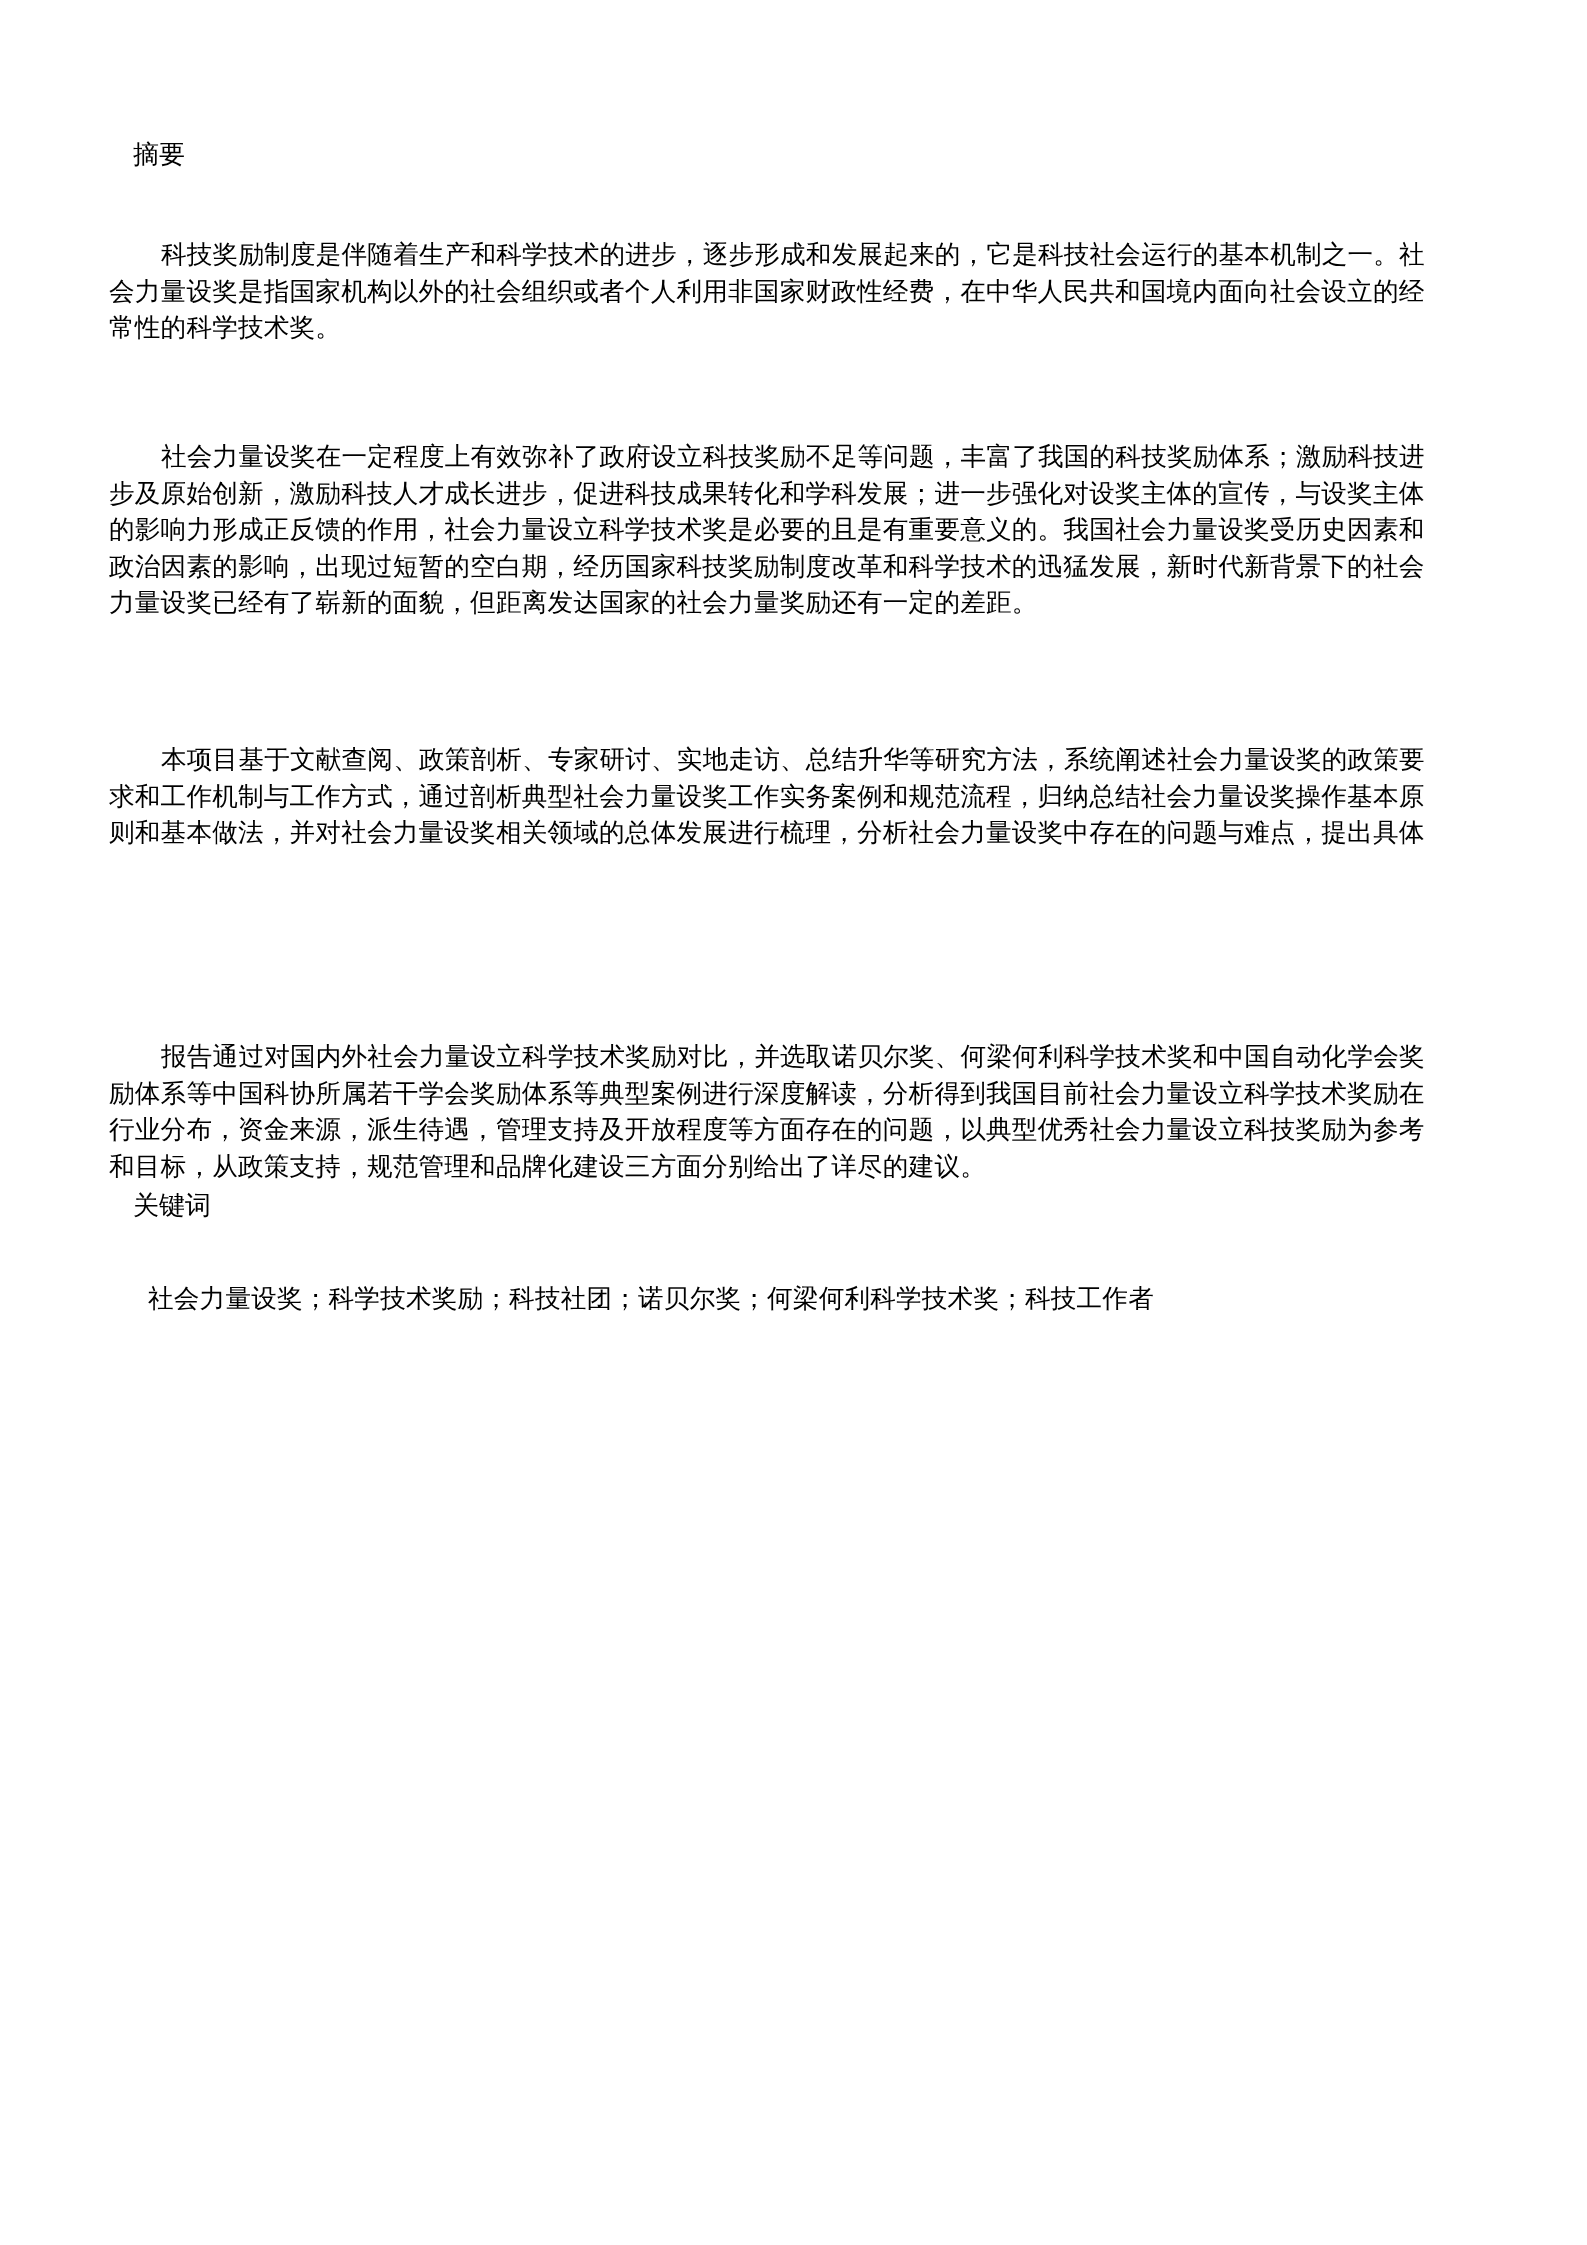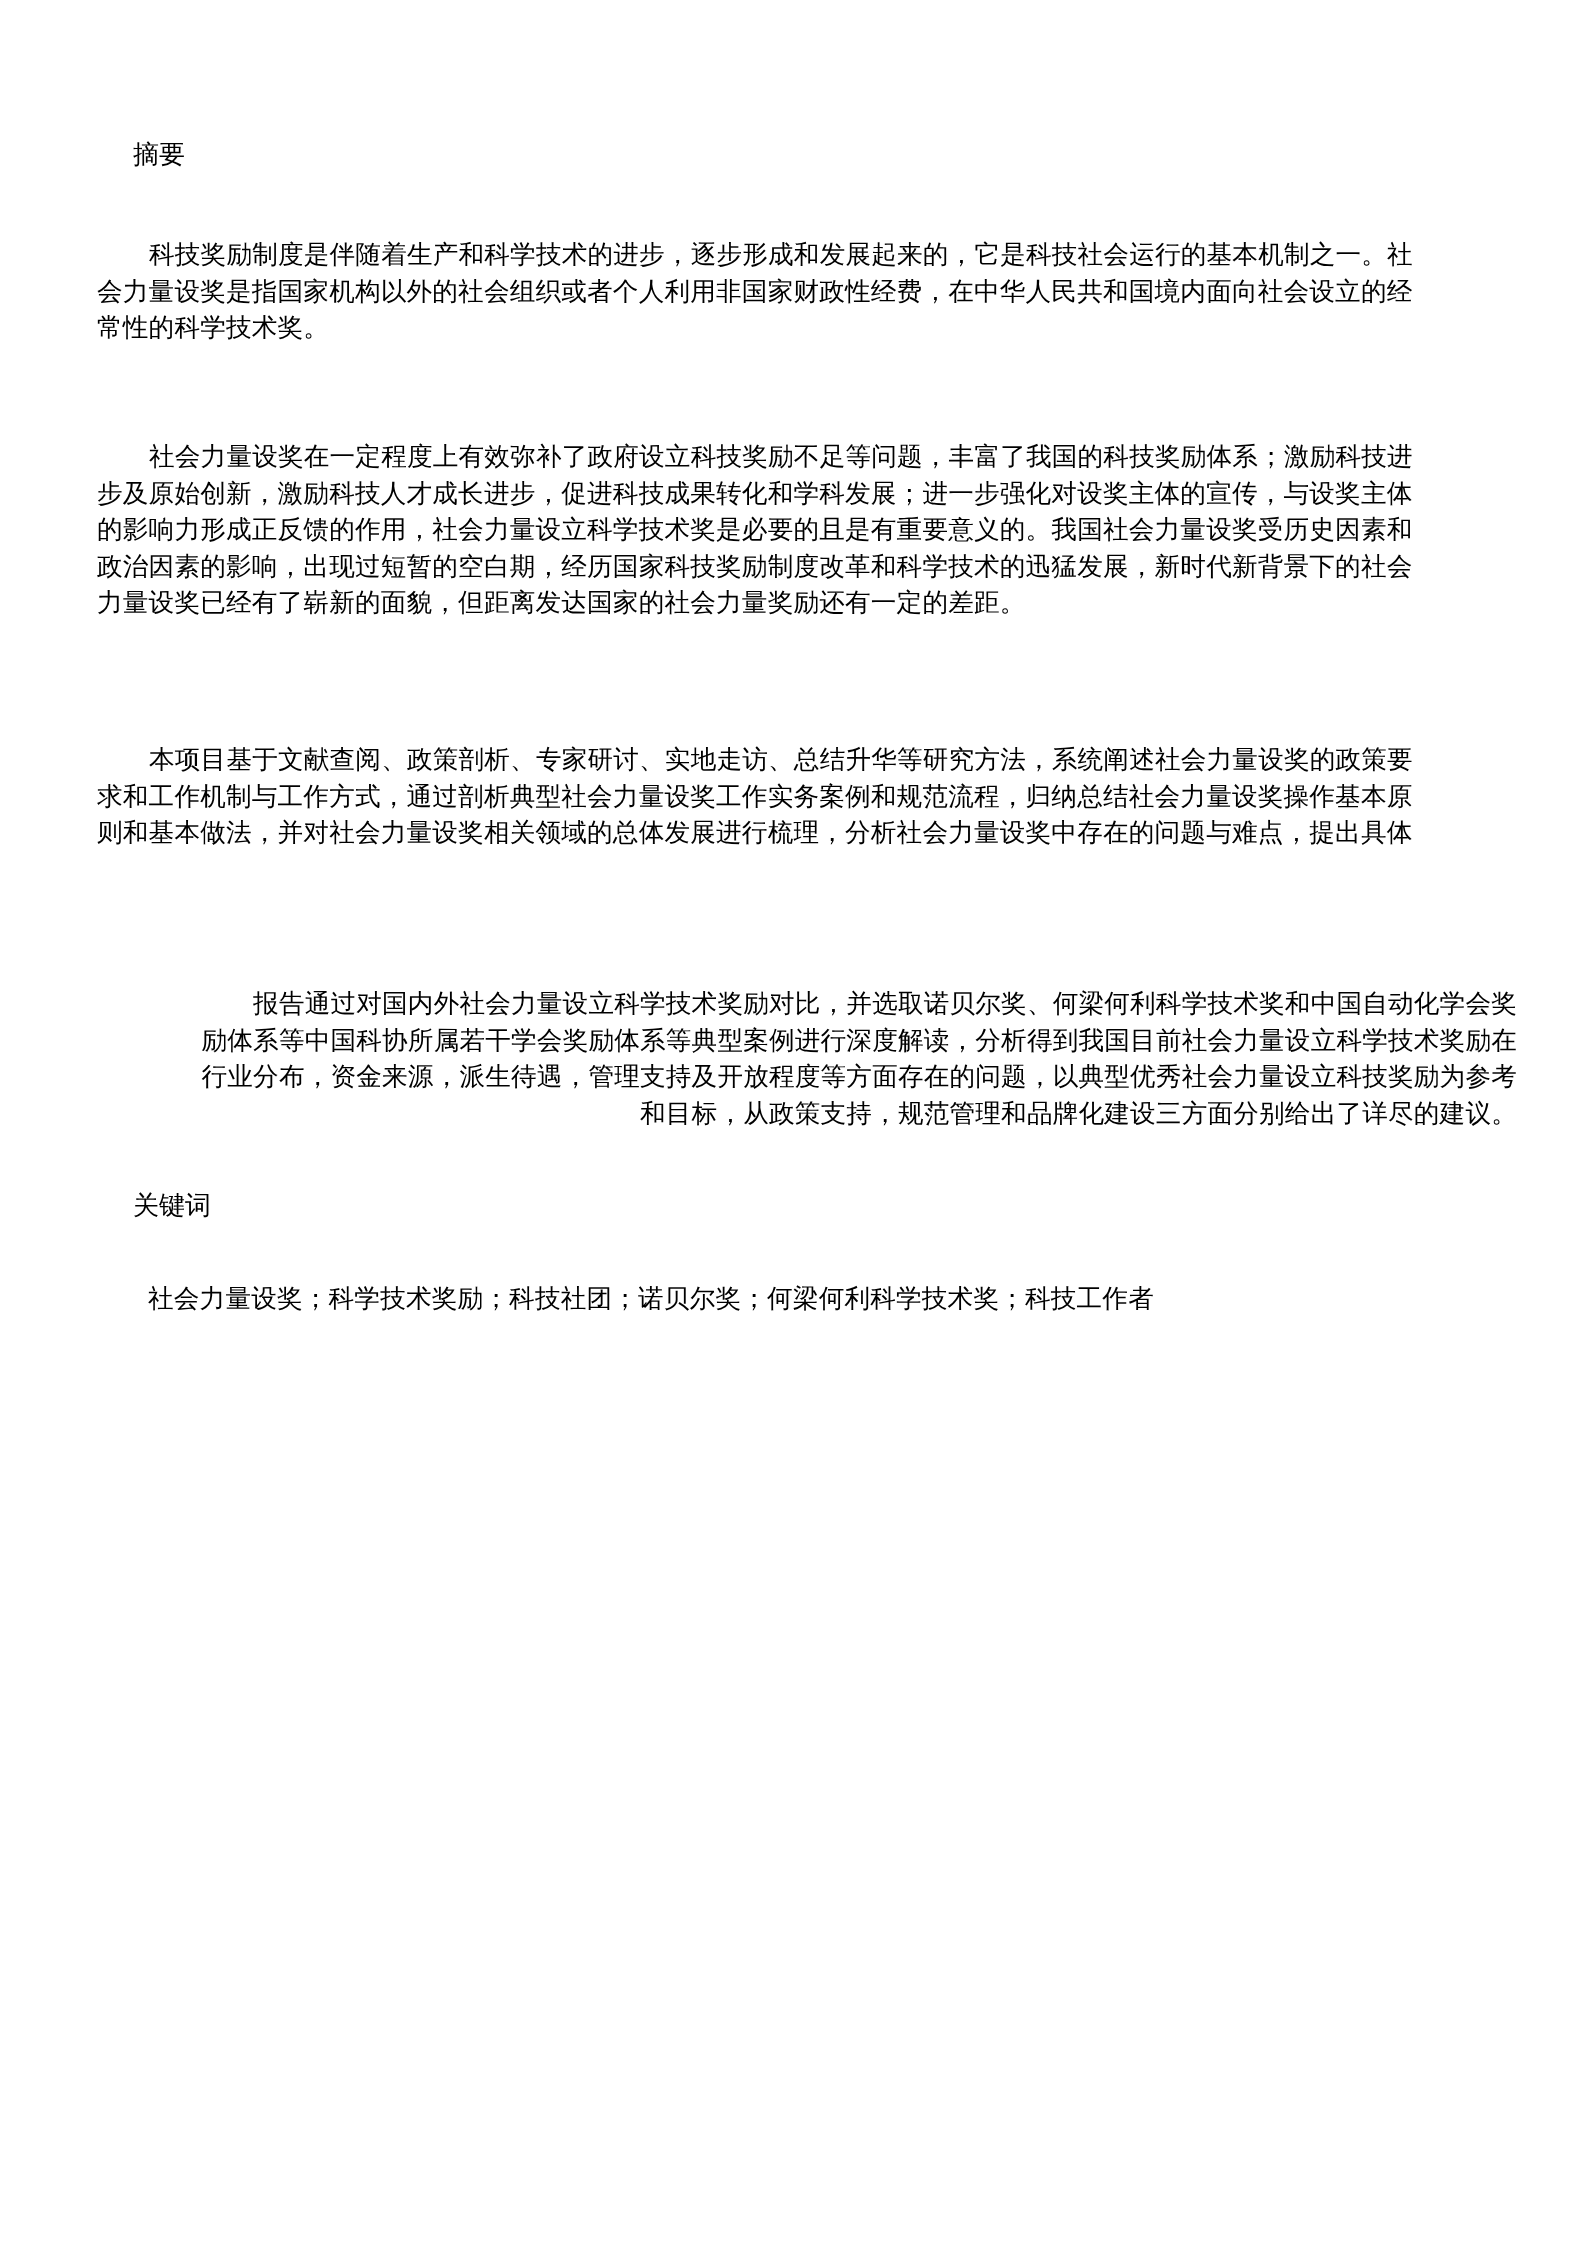--- a/index.html
+++ b/index.html
@@ -35,20 +35,21 @@
     left: 0;
     width: 1420px;
     font-size: 25.6px;
     line-height: 36.5px;
   }
   .line {
     display: block;
     white-space: nowrap;
     height: 36.5px;
     letter-spacing: 0.2px;
+    margin-left: 12px;
   }
   .line.indent {
     padding-left: 52px;
   }
   .keywords {
     position: absolute;
     left: 51px;
     font-size: 25.6px;
     line-height: 36.5px;
     white-space: nowrap;
@@ -75,21 +76,21 @@
     <span class="line">政治因素的影响，出现过短暂的空白期，经历国家科技奖励制度改革和科学技术的迅猛发展，新时代新背景下的社会</span>
     <span class="line">力量设奖已经有了崭新的面貌，但距离发达国家的社会力量奖励还有一定的差距。</span>
   </div>
 
   <div class="para" style="top:741px;">
     <span class="line indent">本项目基于文献查阅、政策剖析、专家研讨、实地走访、总结升华等研究方法，系统阐述社会力量设奖的政策要</span>
     <span class="line">求和工作机制与工作方式，通过剖析典型社会力量设奖工作实务案例和规范流程，归纳总结社会力量设奖操作基本原</span>
     <span class="line">则和基本做法，并对社会力量设奖相关领域的总体发展进行梳理，分析社会力量设奖中存在的问题与难点，提出具体</span>
   </div>
 
-  <div class="para" style="top:985px;text-align:right;">
+  <div class="para" style="top:1038px;">
     <span class="line indent">报告通过对国内外社会力量设立科学技术奖励对比，并选取诺贝尔奖、何梁何利科学技术奖和中国自动化学会奖</span>
     <span class="line">励体系等中国科协所属若干学会奖励体系等典型案例进行深度解读，分析得到我国目前社会力量设立科学技术奖励在</span>
     <span class="line">行业分布，资金来源，派生待遇，管理支持及开放程度等方面存在的问题，以典型优秀社会力量设立科技奖励为参考</span>
     <span class="line">和目标，从政策支持，规范管理和品牌化建设三方面分别给出了详尽的建议。</span>
   </div>
 
   <div class="heading" style="top:1190px;">关键词</div>
 
   <div class="keywords" style="top:1280px;">社会力量设奖；科学技术奖励；科技社团；诺贝尔奖；何梁何利科学技术奖；科技工作者</div>
 

